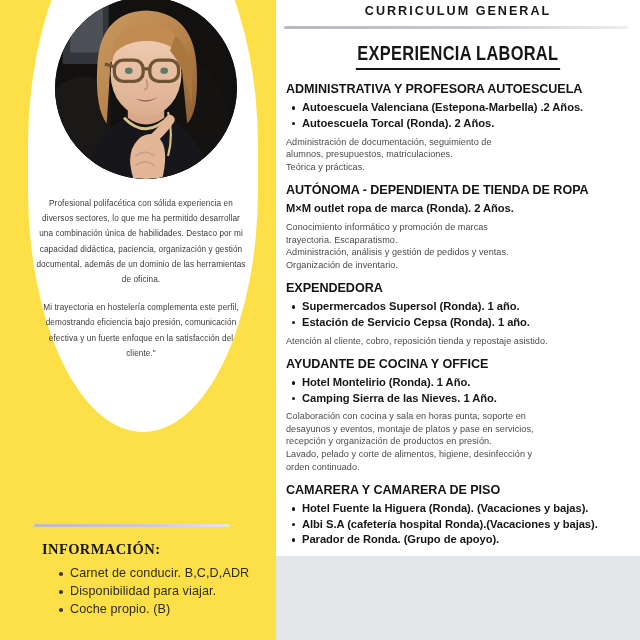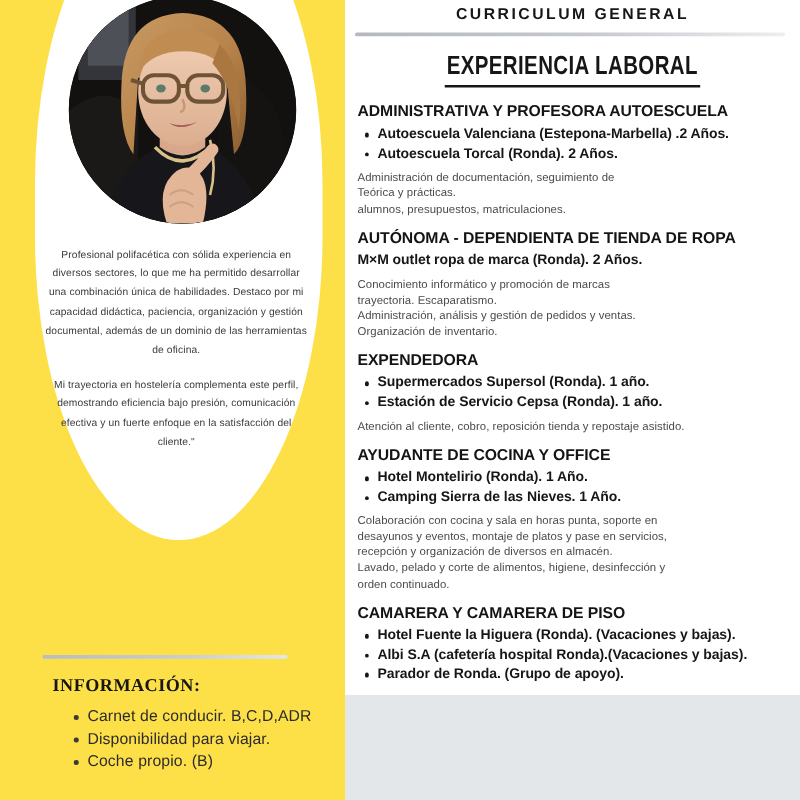--- a/index.html
+++ b/index.html
@@ -272,22 +272,22 @@
     <div class="col-body">
 
       <div class="job">
         <div class="job-title">ADMINISTRATIVA Y PROFESORA AUTOESCUELA</div>
         <ul class="places">
           <li>Autoescuela Valenciana (Estepona-Marbella) .2 Años.</li>
           <li>Autoescuela Torcal (Ronda). 2 Años.</li>
         </ul>
         <div class="desc">
           <div>Administración de documentación, seguimiento de</div>
+          <div>alumnos, presupuestos, matriculaciones.</div>
           <div>Teórica y prácticas.</div>
-          <div>alumnos, presupuestos, matriculaciones.</div>
         </div>
       </div>
 
       <div class="job">
         <div class="job-title">AUTÓNOMA - DEPENDIENTA DE TIENDA DE ROPA</div>
         <p class="place-plain">M×M outlet ropa de marca (Ronda). 2 Años.</p>
         <div class="desc">
           <div>Conocimiento informático y promoción de marcas</div>
           <div>trayectoria. Escaparatismo.</div>
           <div>Administración, análisis y gestión de pedidos y ventas.</div>
@@ -308,21 +308,21 @@
 
       <div class="job">
         <div class="job-title">AYUDANTE DE COCINA Y OFFICE</div>
         <ul class="places">
           <li>Hotel Montelirio (Ronda). 1 Año.</li>
           <li>Camping Sierra de las Nieves. 1 Año.</li>
         </ul>
         <div class="desc">
           <div>Colaboración con cocina y sala en horas punta, soporte en</div>
           <div>desayunos y eventos, montaje de platos y pase en servicios,</div>
-          <div>recepción y organización de diversos en almacén.</div>
+          <div>recepción y organización de productos en presión.</div>
           <div>Lavado, pelado y corte de alimentos, higiene, desinfección y</div>
           <div>orden continuado.</div>
         </div>
       </div>
 
       <div class="job">
         <div class="job-title">CAMARERA Y CAMARERA DE PISO</div>
         <ul class="places">
           <li>Hotel Fuente la Higuera (Ronda). (Vacaciones y bajas).</li>
           <li>Albi S.A (cafetería hospital Ronda).(Vacaciones y bajas).</li>

